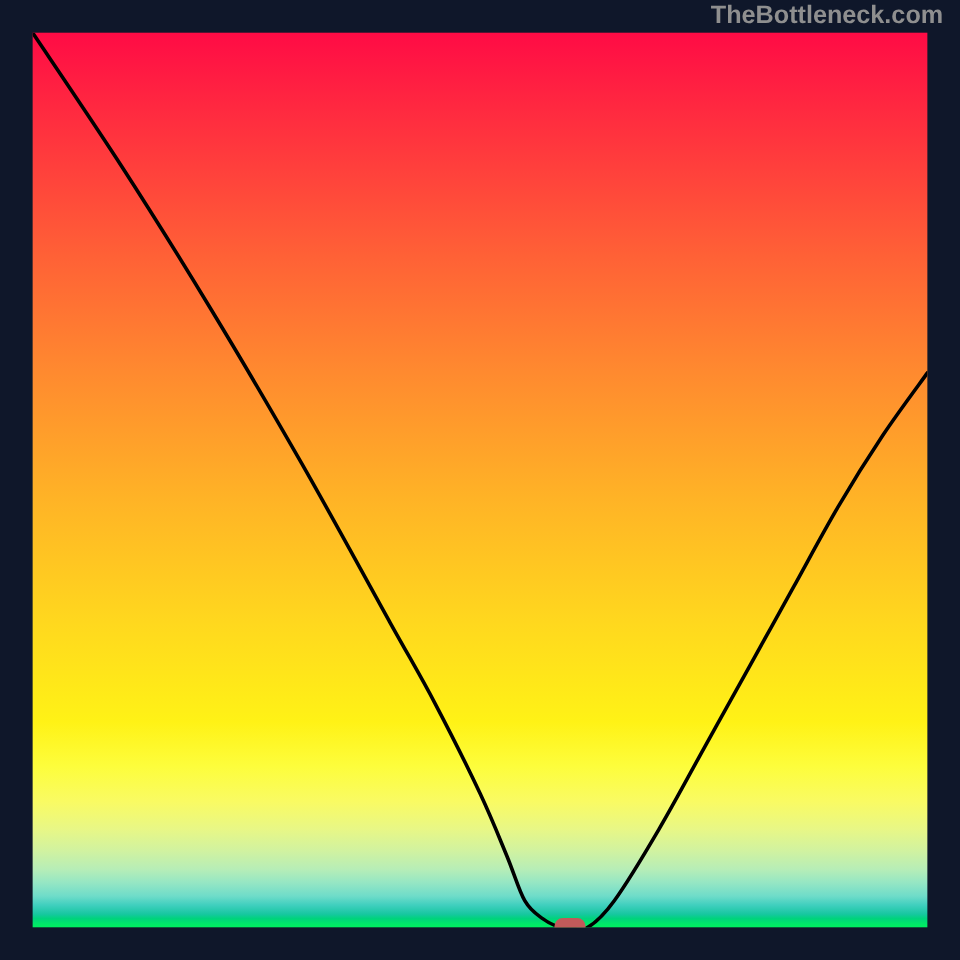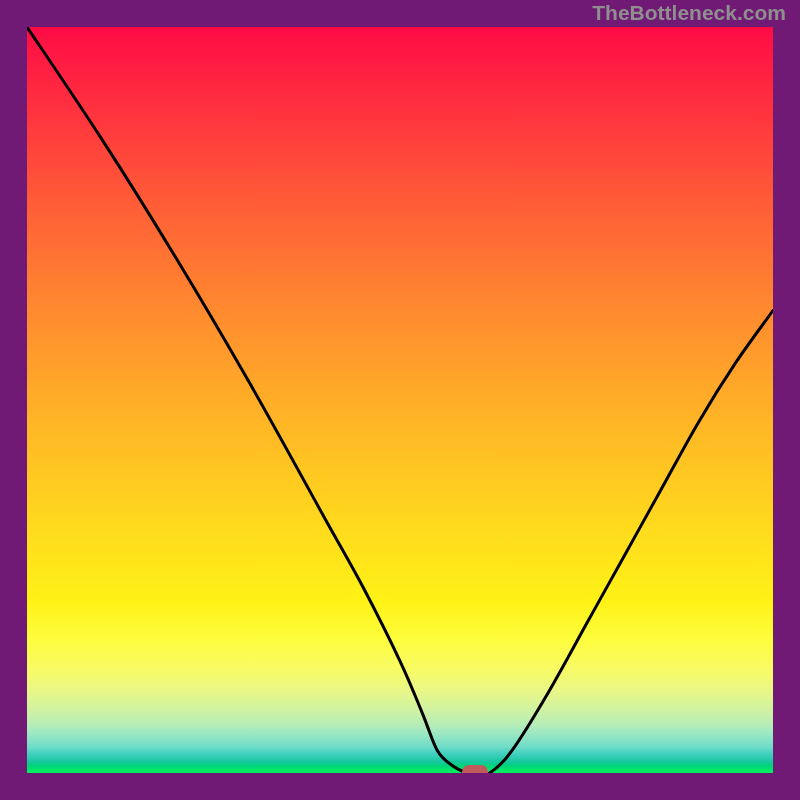--- a/index.html
+++ b/index.html
@@ -9,21 +9,21 @@
     height: 800px;
     background: #000;
     overflow: hidden;
   }
   .frame {
     position: absolute;
     left: 0;
     top: 0;
     width: 800px;
     height: 800px;
-    background: #701a75;
+    background: #0f172a;
   }
   .plot {
     position: absolute;
     left: 27px;
     top: 27px;
     width: 746px;
     height: 746px;
     overflow: hidden;
   }
   .gradient {

